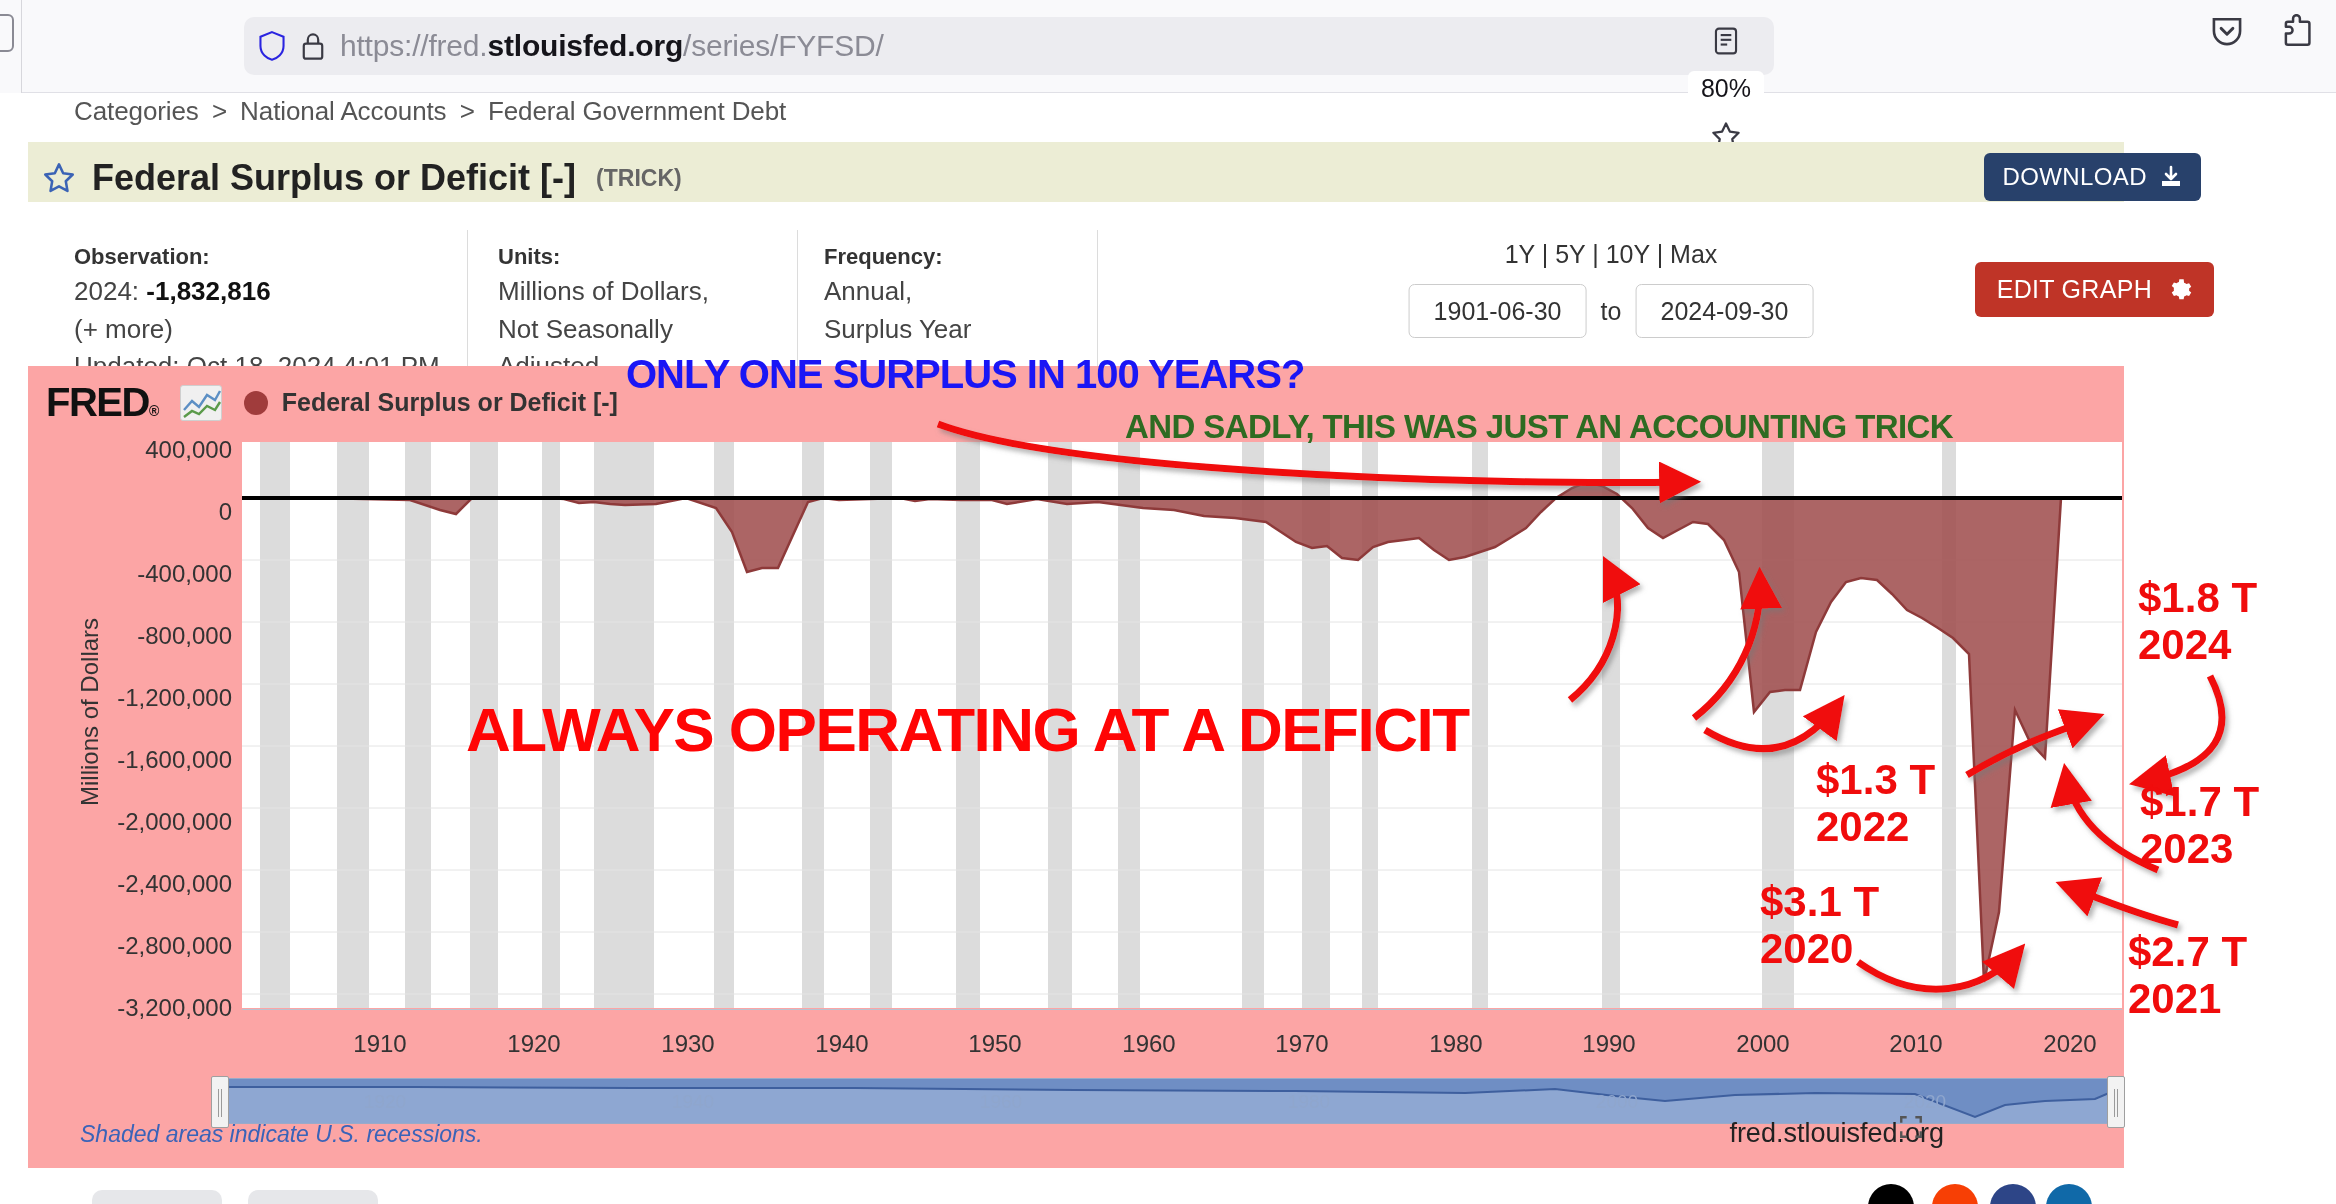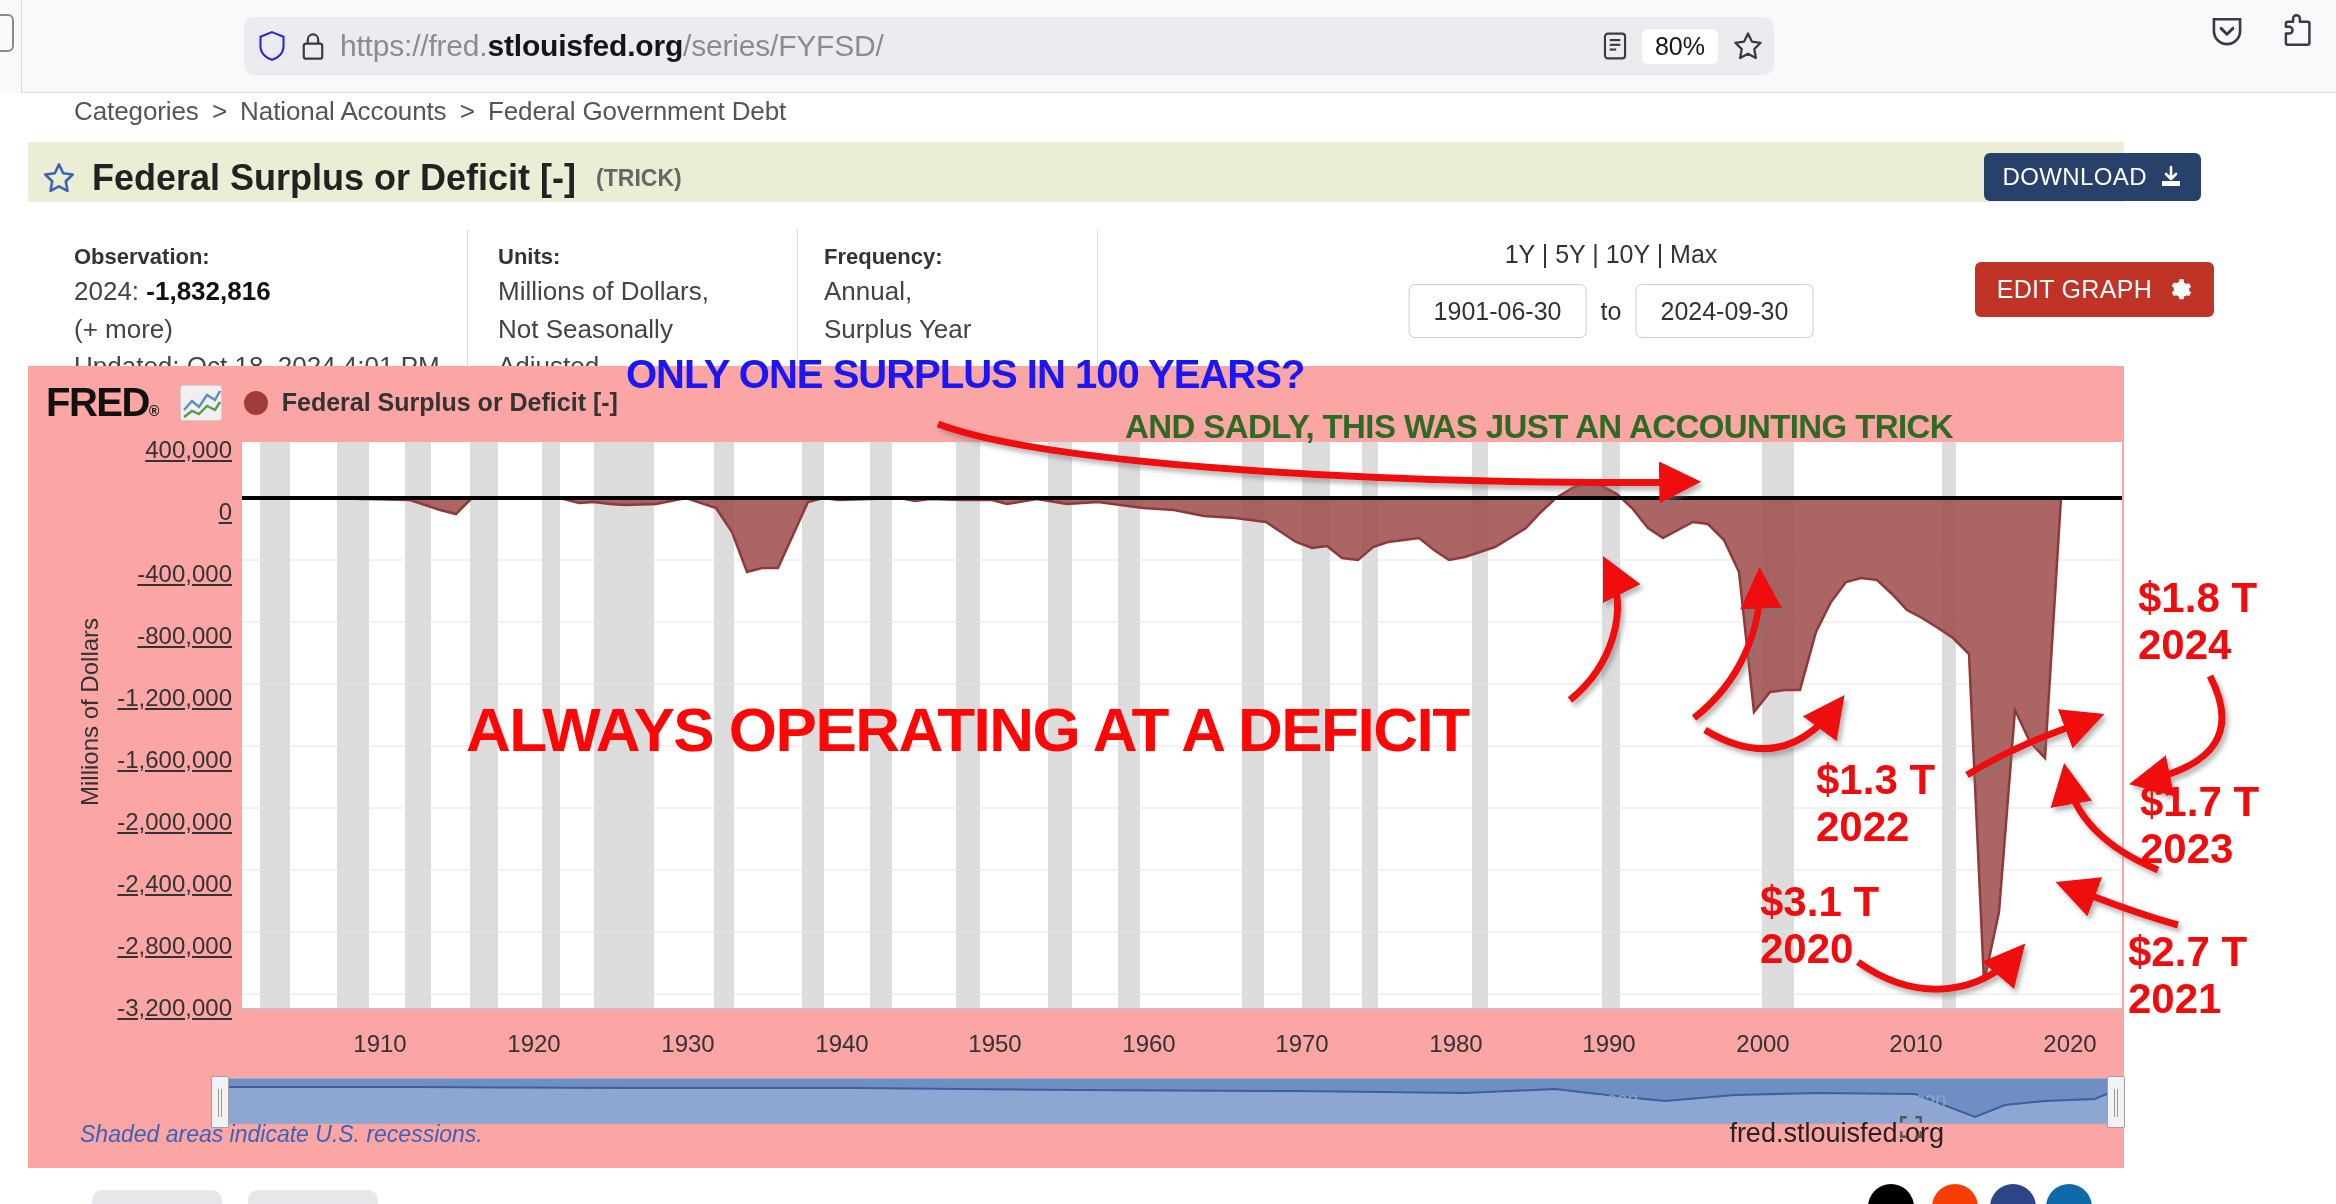--- a/index.html
+++ b/index.html
@@ -31,21 +31,21 @@
     display: flex; align-items: center; padding: 0 14px; gap: 14px;
   }
   .shield-icon { width: 28px; height: 30px; flex: 0 0 auto; }
   .lock-icon   { width: 26px; height: 30px; flex: 0 0 auto; }
   .url-text {
     font-size: 30px; color: #8b8b95; letter-spacing: -0.2px; white-space: nowrap;
   }
   .url-text b { color: #15141a; font-weight: 700; }
   .url-actions {
     position: absolute; right: 10px; top: 8px; height: 42px;
-    display: flex; align-items: center; gap: 14px;
+    display: flex; align-items: center; gap: 14px; flex-direction: column;
   }
   .reader-icon { width: 26px; height: 32px; }
   .zoom-pill {
     background: #fff; border-radius: 6px; padding: 5px 13px;
     font-size: 25px; color: #15141a; line-height: 1;
   }
   .star-icon { width: 32px; height: 32px; }
   .chrome-right {
     position: absolute; right: 22px; top: 14px;
     display: flex; align-items: center; gap: 36px;
@@ -143,21 +143,21 @@
     position: absolute; left: 214px; top: 76px; width: 1880px; height: 566px;
     background: #ffffff;
   }
   .ylab {
     position: absolute; left: 48px; top: 440px;
     transform: rotate(-90deg); transform-origin: left top;
     font-size: 24px; color: #333; white-space: nowrap;
   }
   .ytick {
     position: absolute; right: 0; width: 200px; text-align: right;
-    font-size: 24px; color: #333; transform: translateY(-50%); text-decoration: underline;
+    font-size: 24px; color: #333; transform: translateY(-50%);
   }
   .ytick-wrap { position: absolute; left: 0; top: 76px; width: 204px; height: 566px; }
   .xtick {
     position: absolute; font-size: 24px; color: #333;
     transform: translateX(-50%);
   }
   .xtick-wrap { position: absolute; left: 214px; top: 650px; width: 1880px; height: 40px; }
   .axis-hr { position: absolute; left: 214px; top: 643px; width: 1880px; height: 1px; background: #b9c2d1; }
 
   

